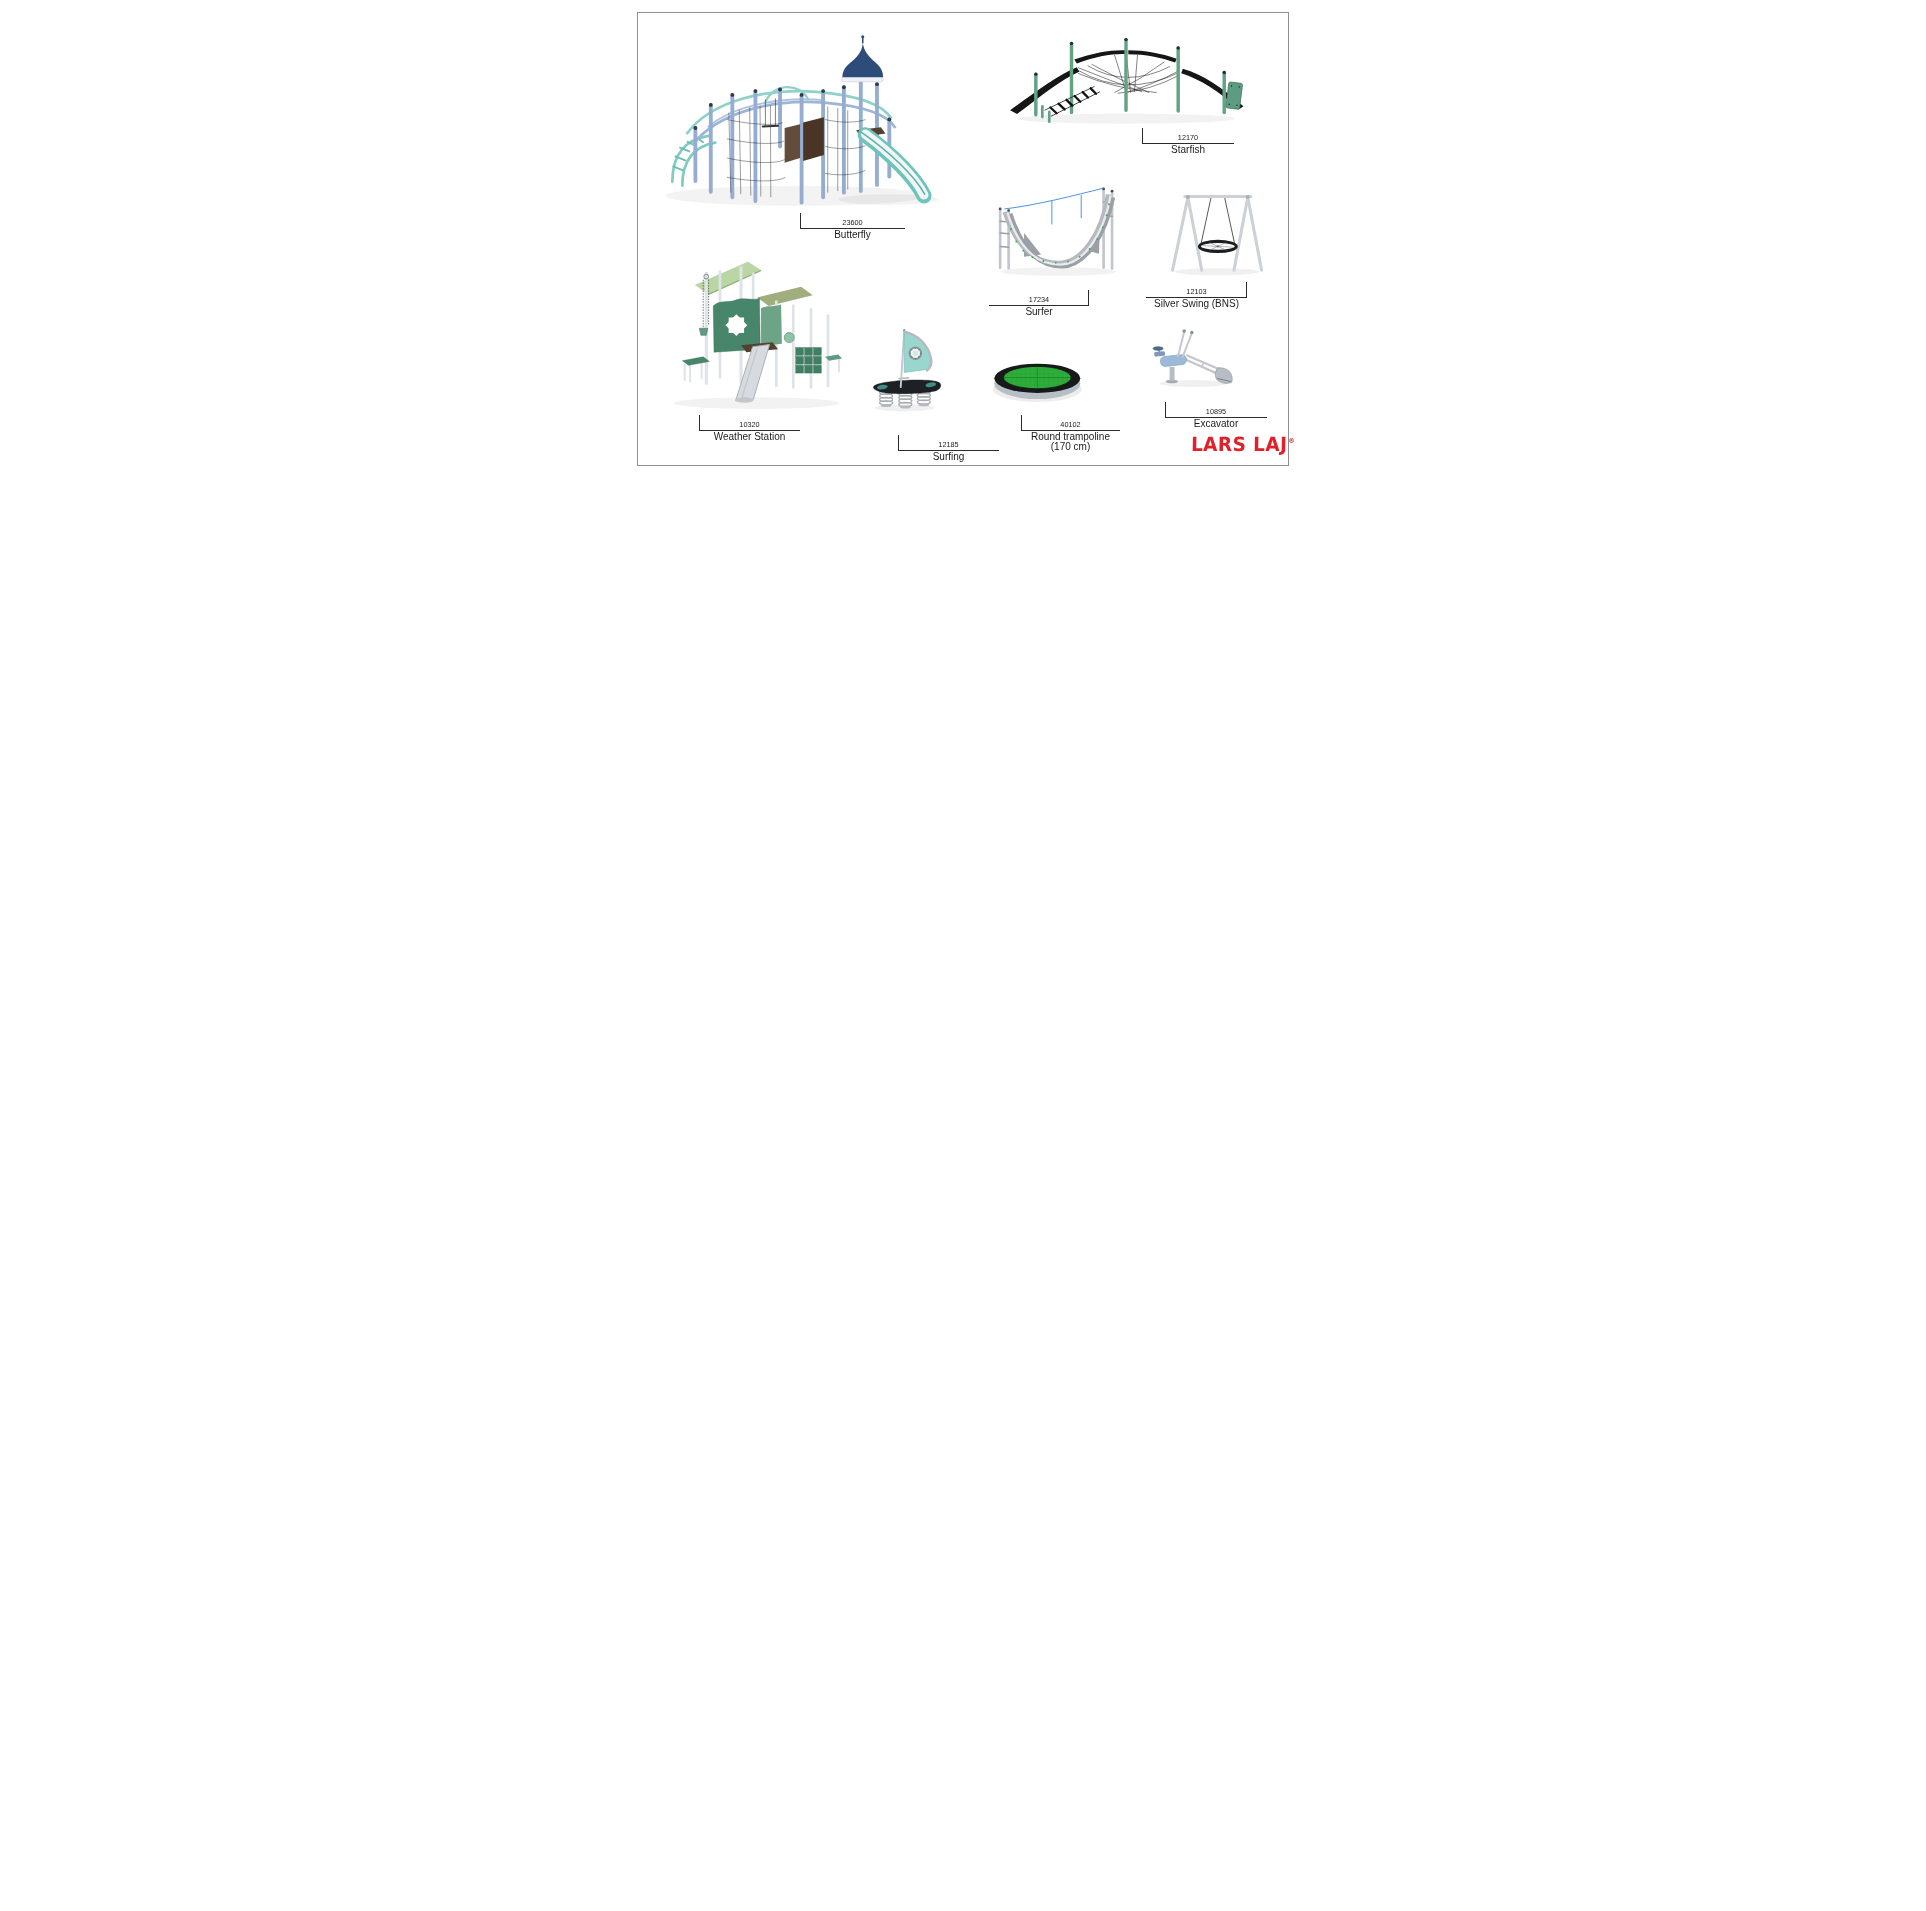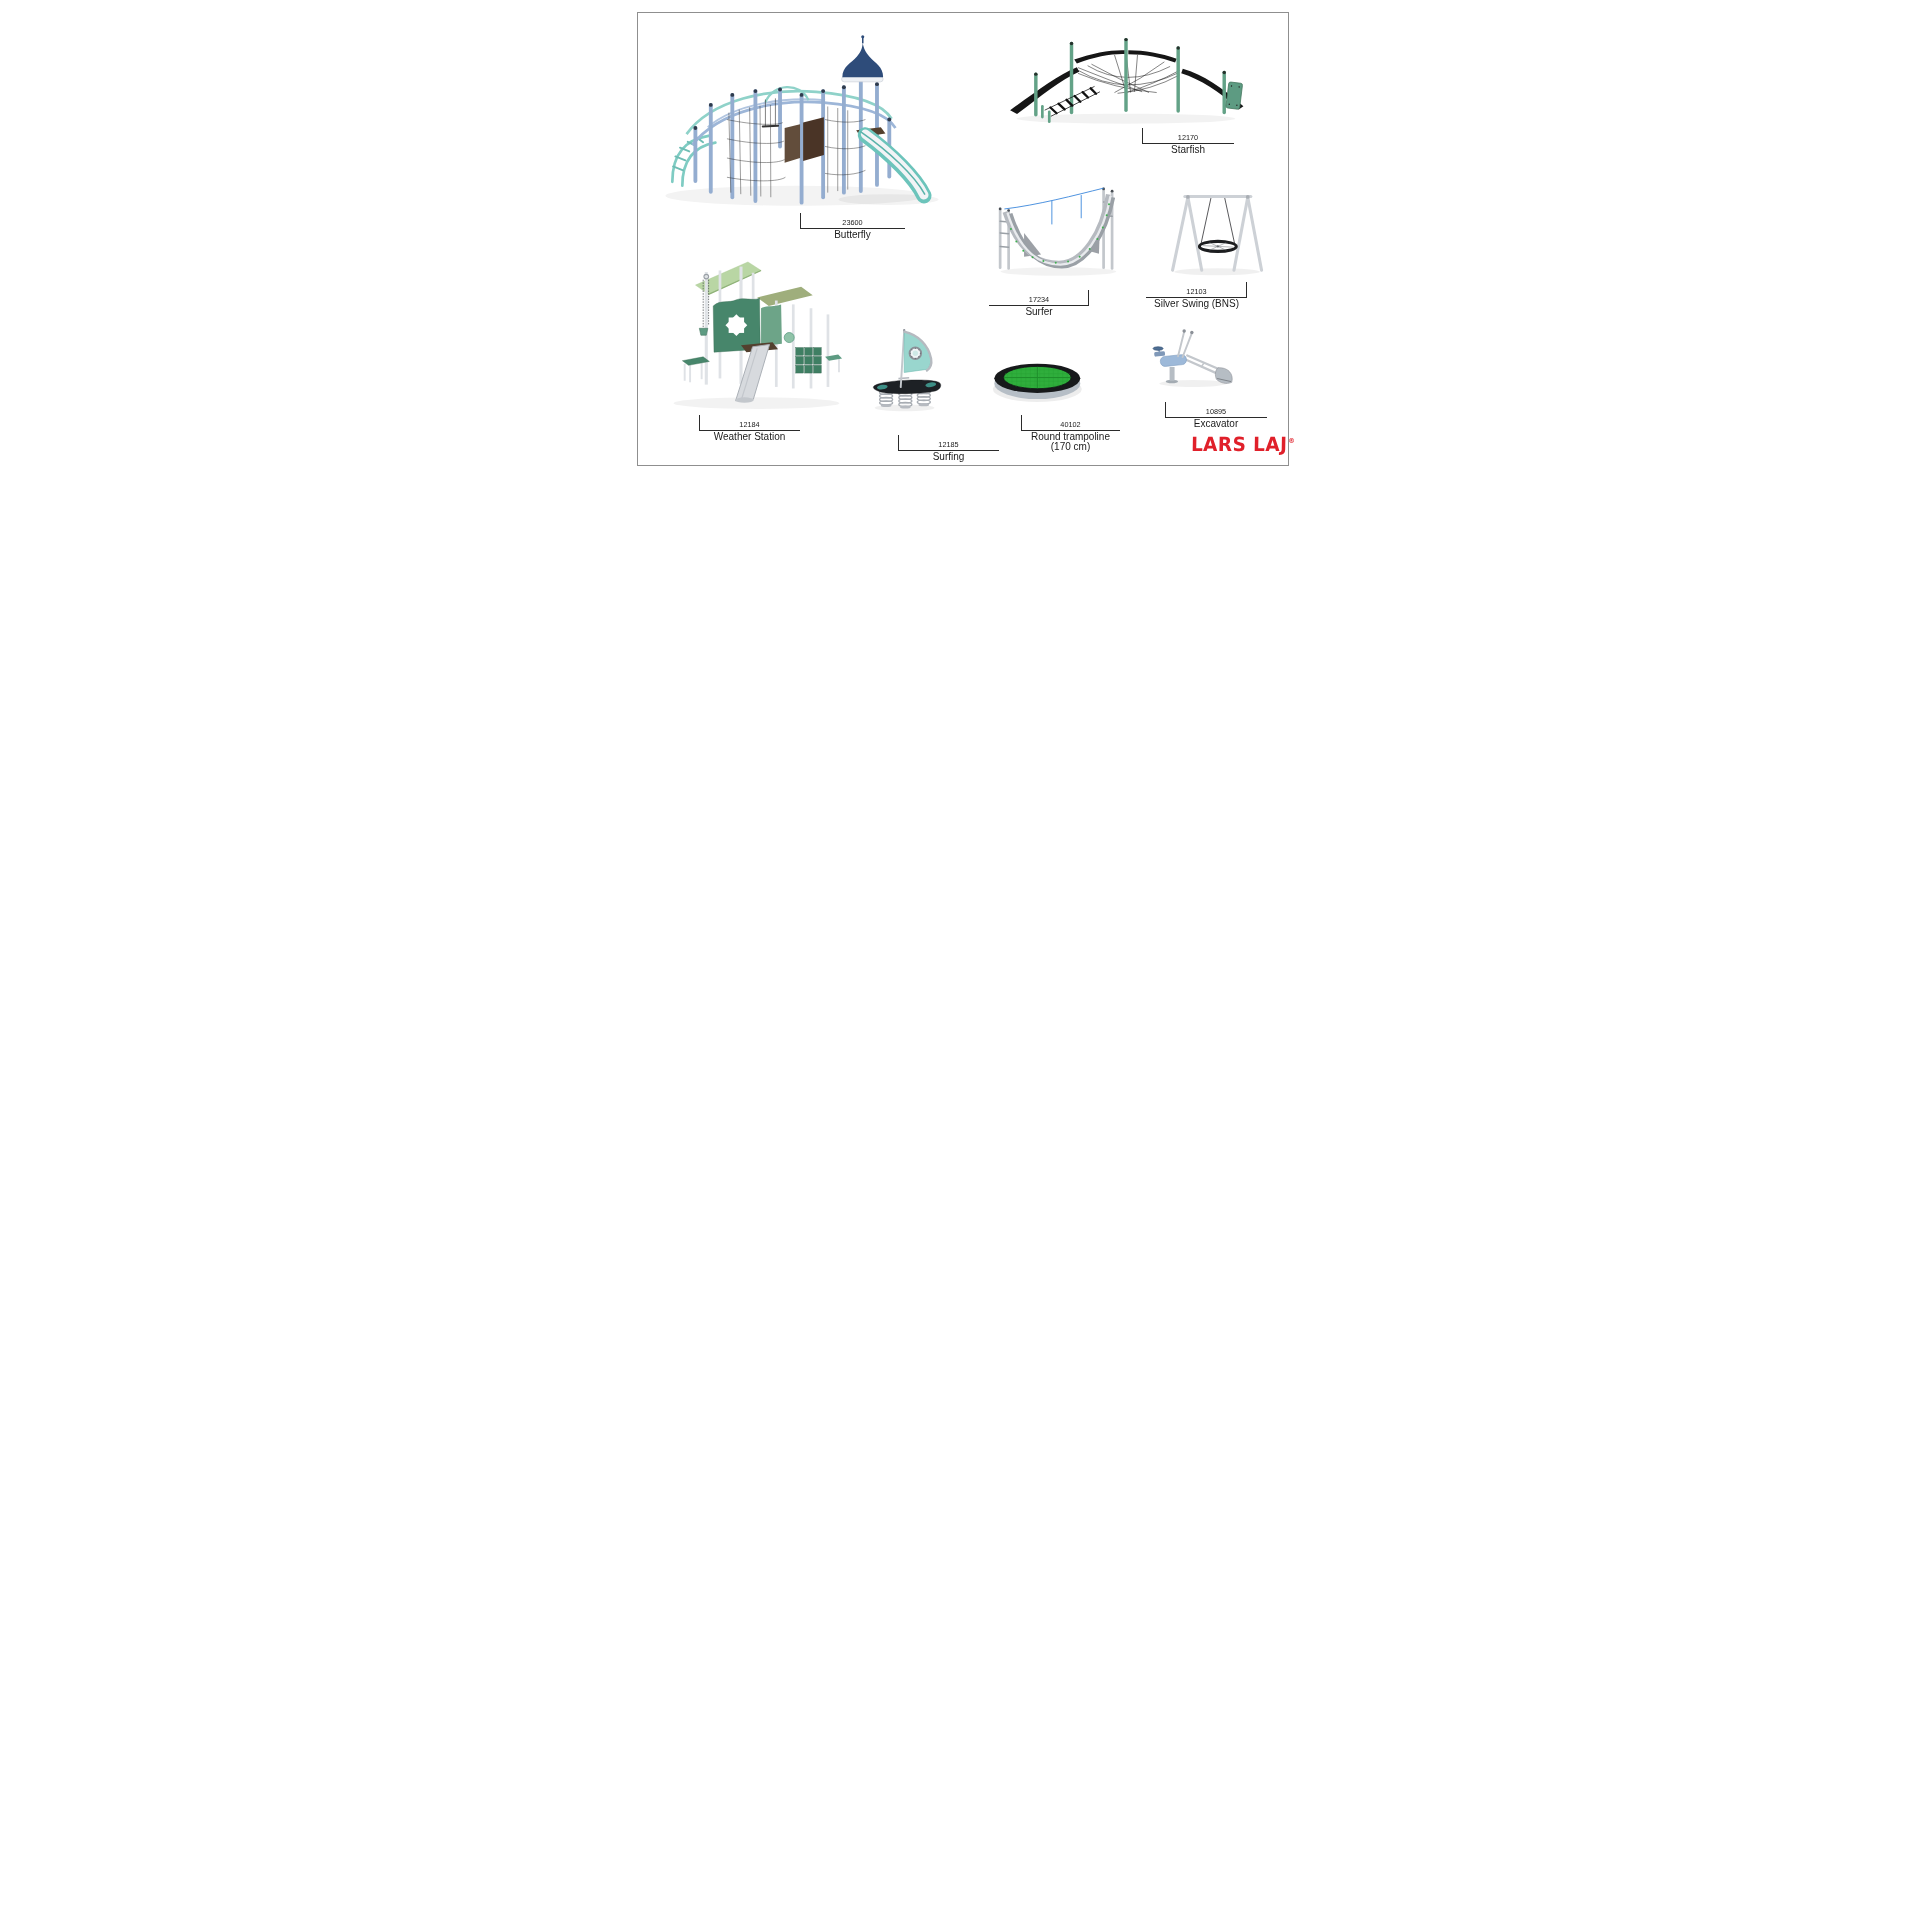--- a/index.html
+++ b/index.html
@@ -379,21 +379,21 @@
       <g>
         <g stroke="#dfe2e6" stroke-width="5">
           <line x1="436" y1="290" x2="436" y2="330"></line>
             <line x1="464" y1="284" x2="464" y2="322"></line>
         </g>
         <polygon points="428,282 462,276 472,286 438,292" fill="#5d9b82"></polygon>
       </g>
     </svg>
   </div>
   <div class="plabel tick-left" style="left:74px; top:420px; width:101px;">
-    <div class="num">12184</div>
+    <div class="num">10320</div>
     <div class="rule">
         <span class="tick"></span>
       </div>
     <div class="name">Weather Station</div>
   </div>
 
   <div class="fig" style="left:241px; top:314px; width:81px; height:100px;">
     <svg viewBox="0 0 210 260">
       <ellipse cx="100" cy="244" rx="78" ry="9" fill="#000" opacity="0.06"></ellipse>
       <g fill="none" stroke="#a8adb3" stroke-width="3.5">

